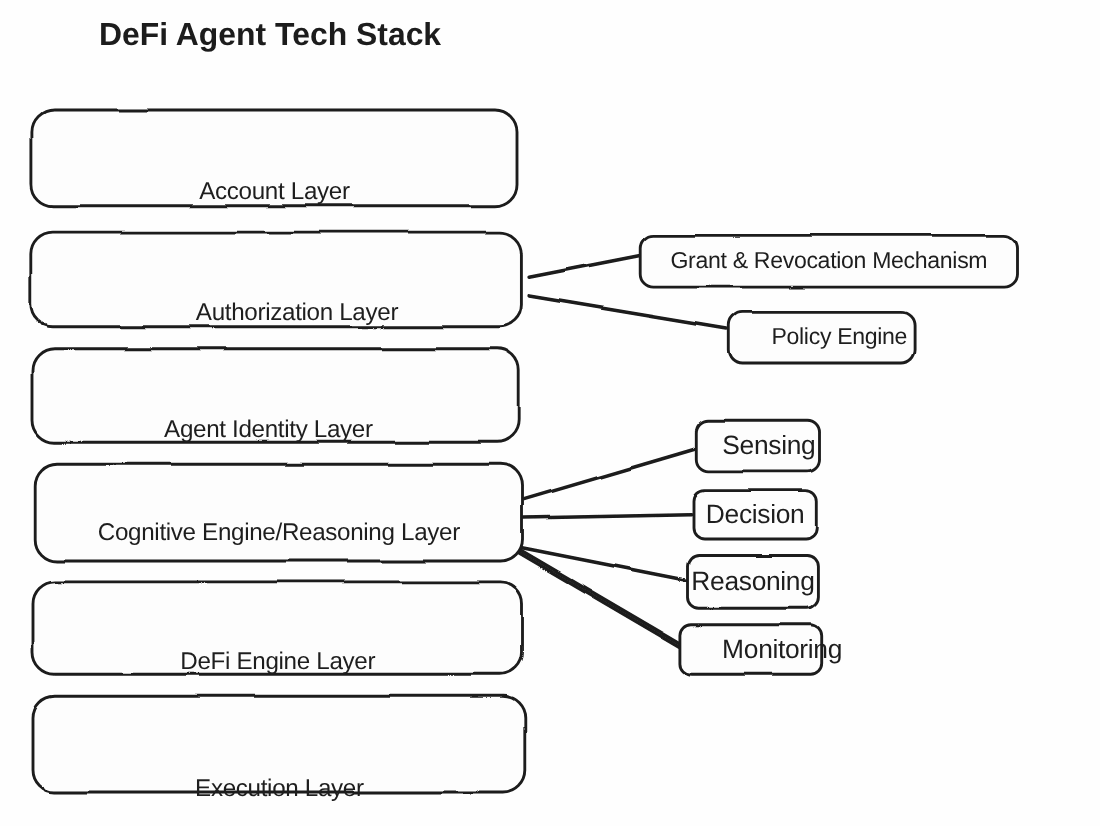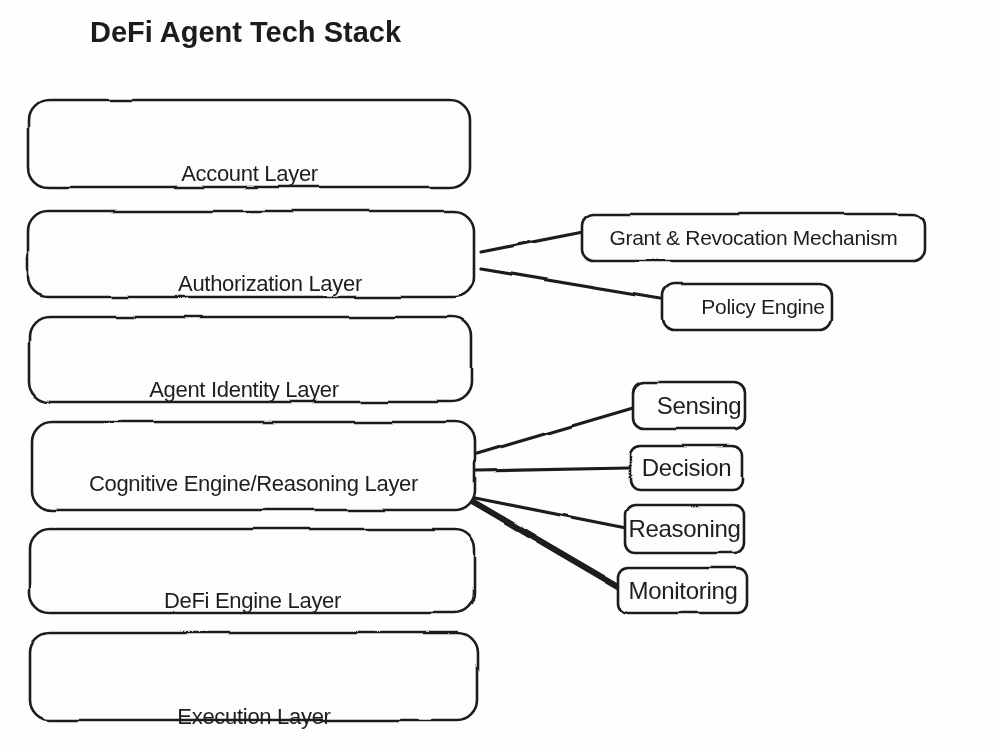--- a/index.html
+++ b/index.html
@@ -110,15 +110,15 @@
   <div class="label layer-label" style="left:30px;  top:317px; width:428px; height:85px;">Agent Identity Layer</div>
   <div class="label layer-label" style="left:32px;  top:422px; width:443px; height:64px;">Cognitive Engine/Reasoning Layer</div>
   <div class="label layer-label" style="left:30px;  top:529px; width:445px; height:84px;">DeFi Engine Layer</div>
   <div class="label layer-label" style="left:30px;  top:633px; width:448px; height:107px;">Execution Layer</div>
 
   <div class="label module-label-wide" style="left:582px; top:214px; width:343px; height:47px;">Grant &amp; Revocation Mechanism</div>
   <div class="label module-label-wide" style="left:663px; top:284px; width:168px; height:46px;margin-left:16px;">Policy Engine</div>
   <div class="label module-label-small" style="left:633px; top:382px; width:132px; height:47px;">Sensing</div>
   <div class="label module-label-small" style="left:630px; top:446px; width:113px; height:44px;">Decision</div>
   <div class="label module-label-small" style="left:625px; top:505px; width:119px; height:48px;">Reasoning</div>
-  <div class="label module-label-small" style="left:619px; top:568px; width:128px; height:45px;">Monitoring</div>
+  <div class="label module-label-small" style="left:619px; top:568px; width:128px; height:45px;padding-left:28px;">Monitoring</div>
 
 </div>
 
 </body></html>

